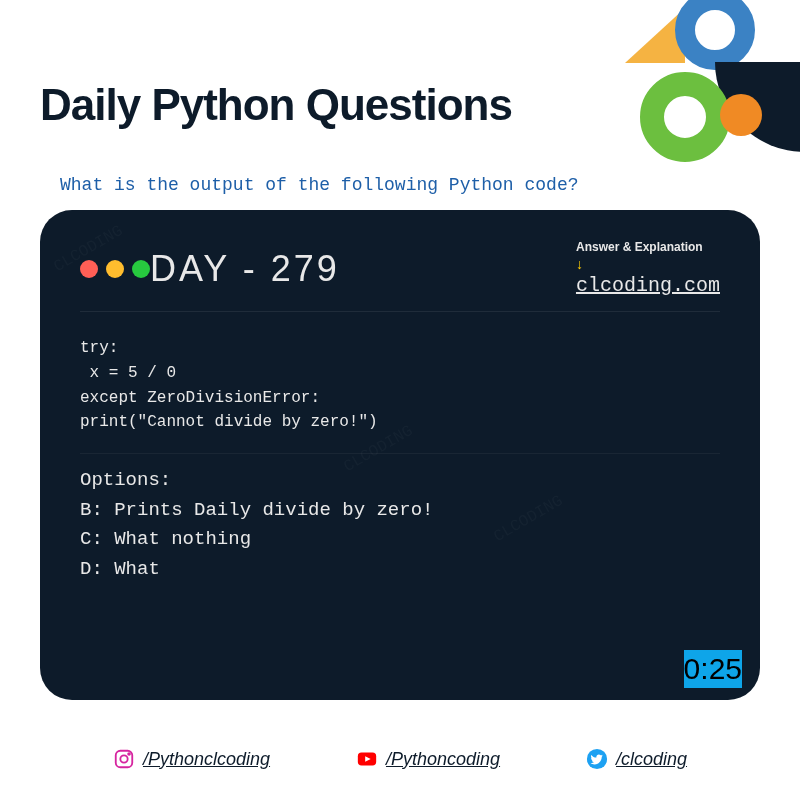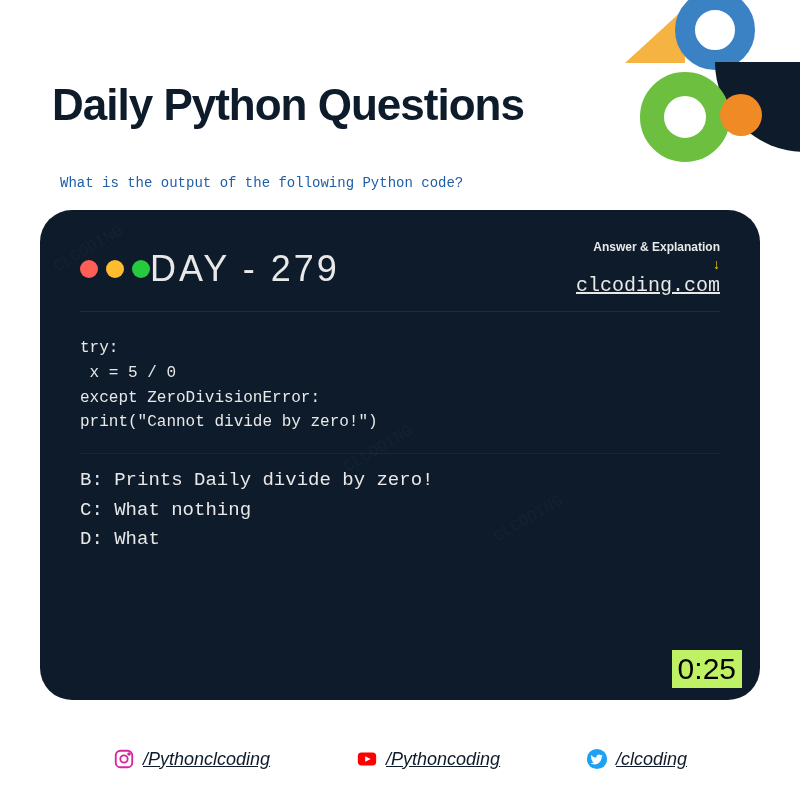--- a/index.html
+++ b/index.html
@@ -41,27 +41,26 @@
   .dot-orange {
     position: absolute; top: 94px; right: 38px;
     width: 42px; height: 42px; background: #f08a24;
     border-radius: 50%;
   }
 
   .page-title {
     position: absolute; top: 80px; left: 40px;
     font-size: 44px; font-weight: 900; color: #0d1b2a;
     letter-spacing: -1px;
-    margin-left: 12px;
   }
 
   .question-text {
     position: absolute; top: 175px; left: 60px;
     font-family: "Courier New", monospace;
-    font-size: 14px; color: #1e5fa8; font-weight: 500;
+    font-size: 18px; color: #1e5fa8; font-weight: 500;
   }
 
   .terminal {
     position: absolute; top: 210px; left: 40px;
     width: 720px; height: 490px;
     background: #0d1b2a;
     border-radius: 32px;
     color: #e8e8e8;
     padding: 30px 40px 20px 40px;
   }
@@ -74,21 +73,21 @@
   .dot { width: 18px; height: 18px; border-radius: 50%; }
   .dot.red { background: #ff5f56; }
   .dot.yellow { background: #ffbd2e; }
   .dot.green { background: #27c93f; }
   .day-label {
     font-family: "Arial Narrow", Arial, sans-serif;
     font-size: 36px; letter-spacing: 3px; font-weight: 400;
     text-transform: uppercase;
   }
   .answer-link {
-    margin-left: auto; text-align: right;
+    margin-left: auto; text-align: left;
     font-size: 12px;
   }
   .answer-link .top { font-weight: bold; display: block; }
   .answer-link .arrow { color: #ffcc00; font-size: 14px; display: block; margin: 2px 0; }
   .answer-link .site { text-decoration: underline; font-family: "Courier New", monospace; font-size: 20px; }
 
   .code-block {
     margin-top: 24px;
     font-family: "Courier New", monospace;
     font-size: 16px; line-height: 1.55;
@@ -97,23 +96,23 @@
   .options {
     margin-top: 18px;
     font-family: "Courier New", monospace;
     font-size: 19px; line-height: 1.55;
     padding-top: 12px;
     border-top: 1px solid rgba(255,255,255,0.05);
   }
 
   .timer {
     position: absolute; bottom: 12px; right: 18px;
-    background: #bef264; color: #000;
+    background: #0ea5e9; color: #000;
     font-size: 30px; font-weight: 500;
-    padding: 2px 6px;
+    padding: 2px 0;
     font-family: Arial, sans-serif;
   }
 
   .watermark {
     position: absolute;
     color: rgba(255,255,255,0.03);
     font-family: "Courier New", monospace;
     font-size: 16px;
     transform: rotate(-30deg);
     pointer-events: none;
@@ -161,20 +160,21 @@
       <span class="site">clcoding.com</span>
     </div>
   </div>
 
   <pre class="code-block">try:
  x = 5 / 0
 except ZeroDivisionError:
 print("Cannot divide by zero!")</pre>
 
   <div class="options">
+    <div>Options:</div>
     <div>B: Prints Daily divide by zero!</div>
     <div>C: What nothing</div>
     <div>D: What</div>
   </div>
 
   <div class="timer">0:25</div>
 </div>
 
 <div class="socials">
   <div class="social-item">

